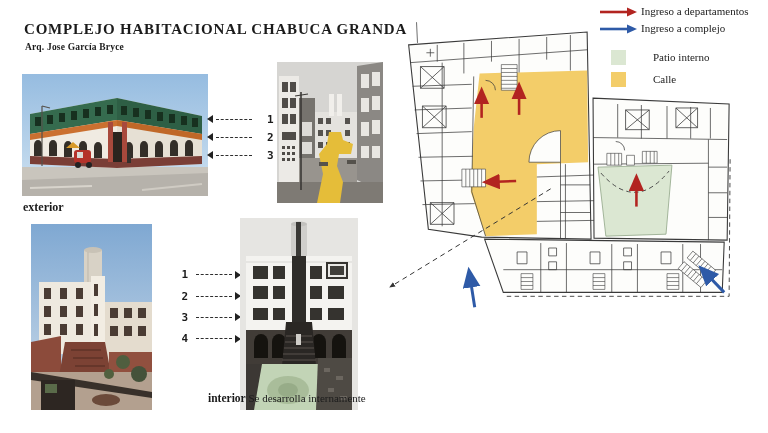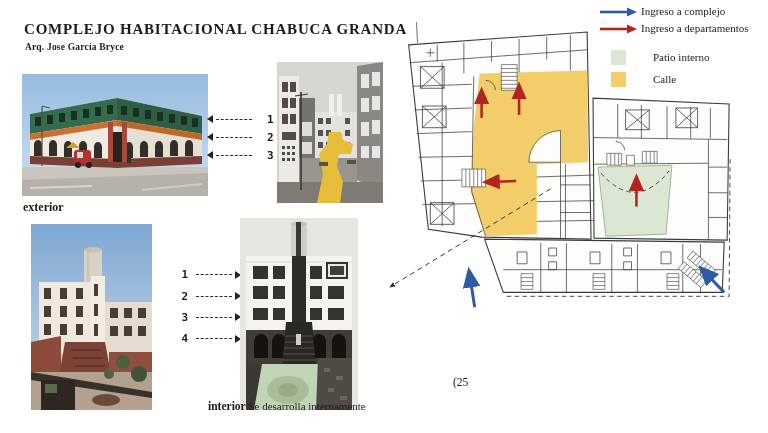--- a/index.html
+++ b/index.html
@@ -340,21 +340,21 @@
       <g fill="#6b665f">
         <rect x="84" y="150" width="6" height="4"></rect>
           <rect x="96" y="158" width="7" height="4"></rect>
         <rect x="88" y="170" width="6" height="4"></rect>
           <rect x="100" y="178" width="7" height="4"></rect>
       </g>
       <polygon points="6,146 22,146 14,192 6,192" fill="#3c3834"></polygon>
     </svg>
   </div>
 
-  <div class="abs caption" style="left:208px;top:400px;">
+  <div class="abs caption" style="left:208px;top:392px;">
     <b>interior</b><span> Se desarrolla internamente</span>
   </div>
 
   <div class="abs" style="left:383px;top:18px;">
     <svg width="355" height="318" viewBox="0 0 360 320">
       <defs>
         <marker id="mR" markerWidth="8" markerHeight="7" refX="4" refY="3" orient="auto">
           <path d="M0,0 L7,3 L0,6 Z" fill="#b22420"></path>
         </marker>
         <marker id="mB" markerWidth="8" markerHeight="7" refX="4" refY="3" orient="auto">
@@ -431,52 +431,51 @@
         <path d="M93,292 L88,260" stroke="#2e5aa7" marker-end="url(#mB)"></path>
         <path d="M346,277 L326,256" stroke="#2e5aa7" marker-end="url(#mB)"></path>
       </g>
     </svg>
   </div>
 
   <div class="abs legend">
     <div class="legend-row">
       <span class="legend-icon">
         <svg width="38" height="10" viewBox="0 0 38 10">
+          <line x1="1" y1="5" x2="29" y2="5" stroke="#b22420" stroke-width="2.6"></line>
+          <polygon points="28,0.5 38,5 28,9.5" fill="#b22420"></polygon>
+        </svg>
+      </span>
+      <span class="legend-label">Ingreso a departamentos</span>
+    </div>
+    <div class="legend-row">
+      <span class="legend-icon">
+        <svg width="38" height="10" viewBox="0 0 38 10">
           <line x1="1" y1="5" x2="29" y2="5" stroke="#2e5aa7" stroke-width="2.6"></line>
           <polygon points="28,0.5 38,5 28,9.5" fill="#2e5aa7"></polygon>
         </svg>
       </span>
       <span class="legend-label">Ingreso a complejo</span>
-    </div>
-    <div class="legend-row">
-      <span class="legend-icon">
-        <svg width="38" height="10" viewBox="0 0 38 10">
-          <line x1="1" y1="5" x2="29" y2="5" stroke="#b22420" stroke-width="2.6"></line>
-          <polygon points="28,0.5 38,5 28,9.5" fill="#b22420"></polygon>
-        </svg>
-      </span>
-      <span class="legend-label">Ingreso a departamentos</span>
     </div>
     <div class="legend-row sw" style="margin-top:15px;">
       <span class="legend-icon">
         <svg width="15" height="15" viewBox="0 0 15 15">
           <rect width="15" height="15" fill="#dbe7d2"></rect>
         </svg>
       </span>
       <span class="legend-label">Patio interno</span>
     </div>
     <div class="legend-row sw" style="">
       <span class="legend-icon">
         <svg width="15" height="15" viewBox="0 0 15 15">
           <rect width="15" height="15" fill="#f3cd69"></rect>
         </svg>
       </span>
       <span class="legend-label">Calle</span>
     </div>
   </div>
 
   <div class="abs desc">
-    <div>(25</div>
     
     
   </div>
 
 </div>
 
 </body></html>

